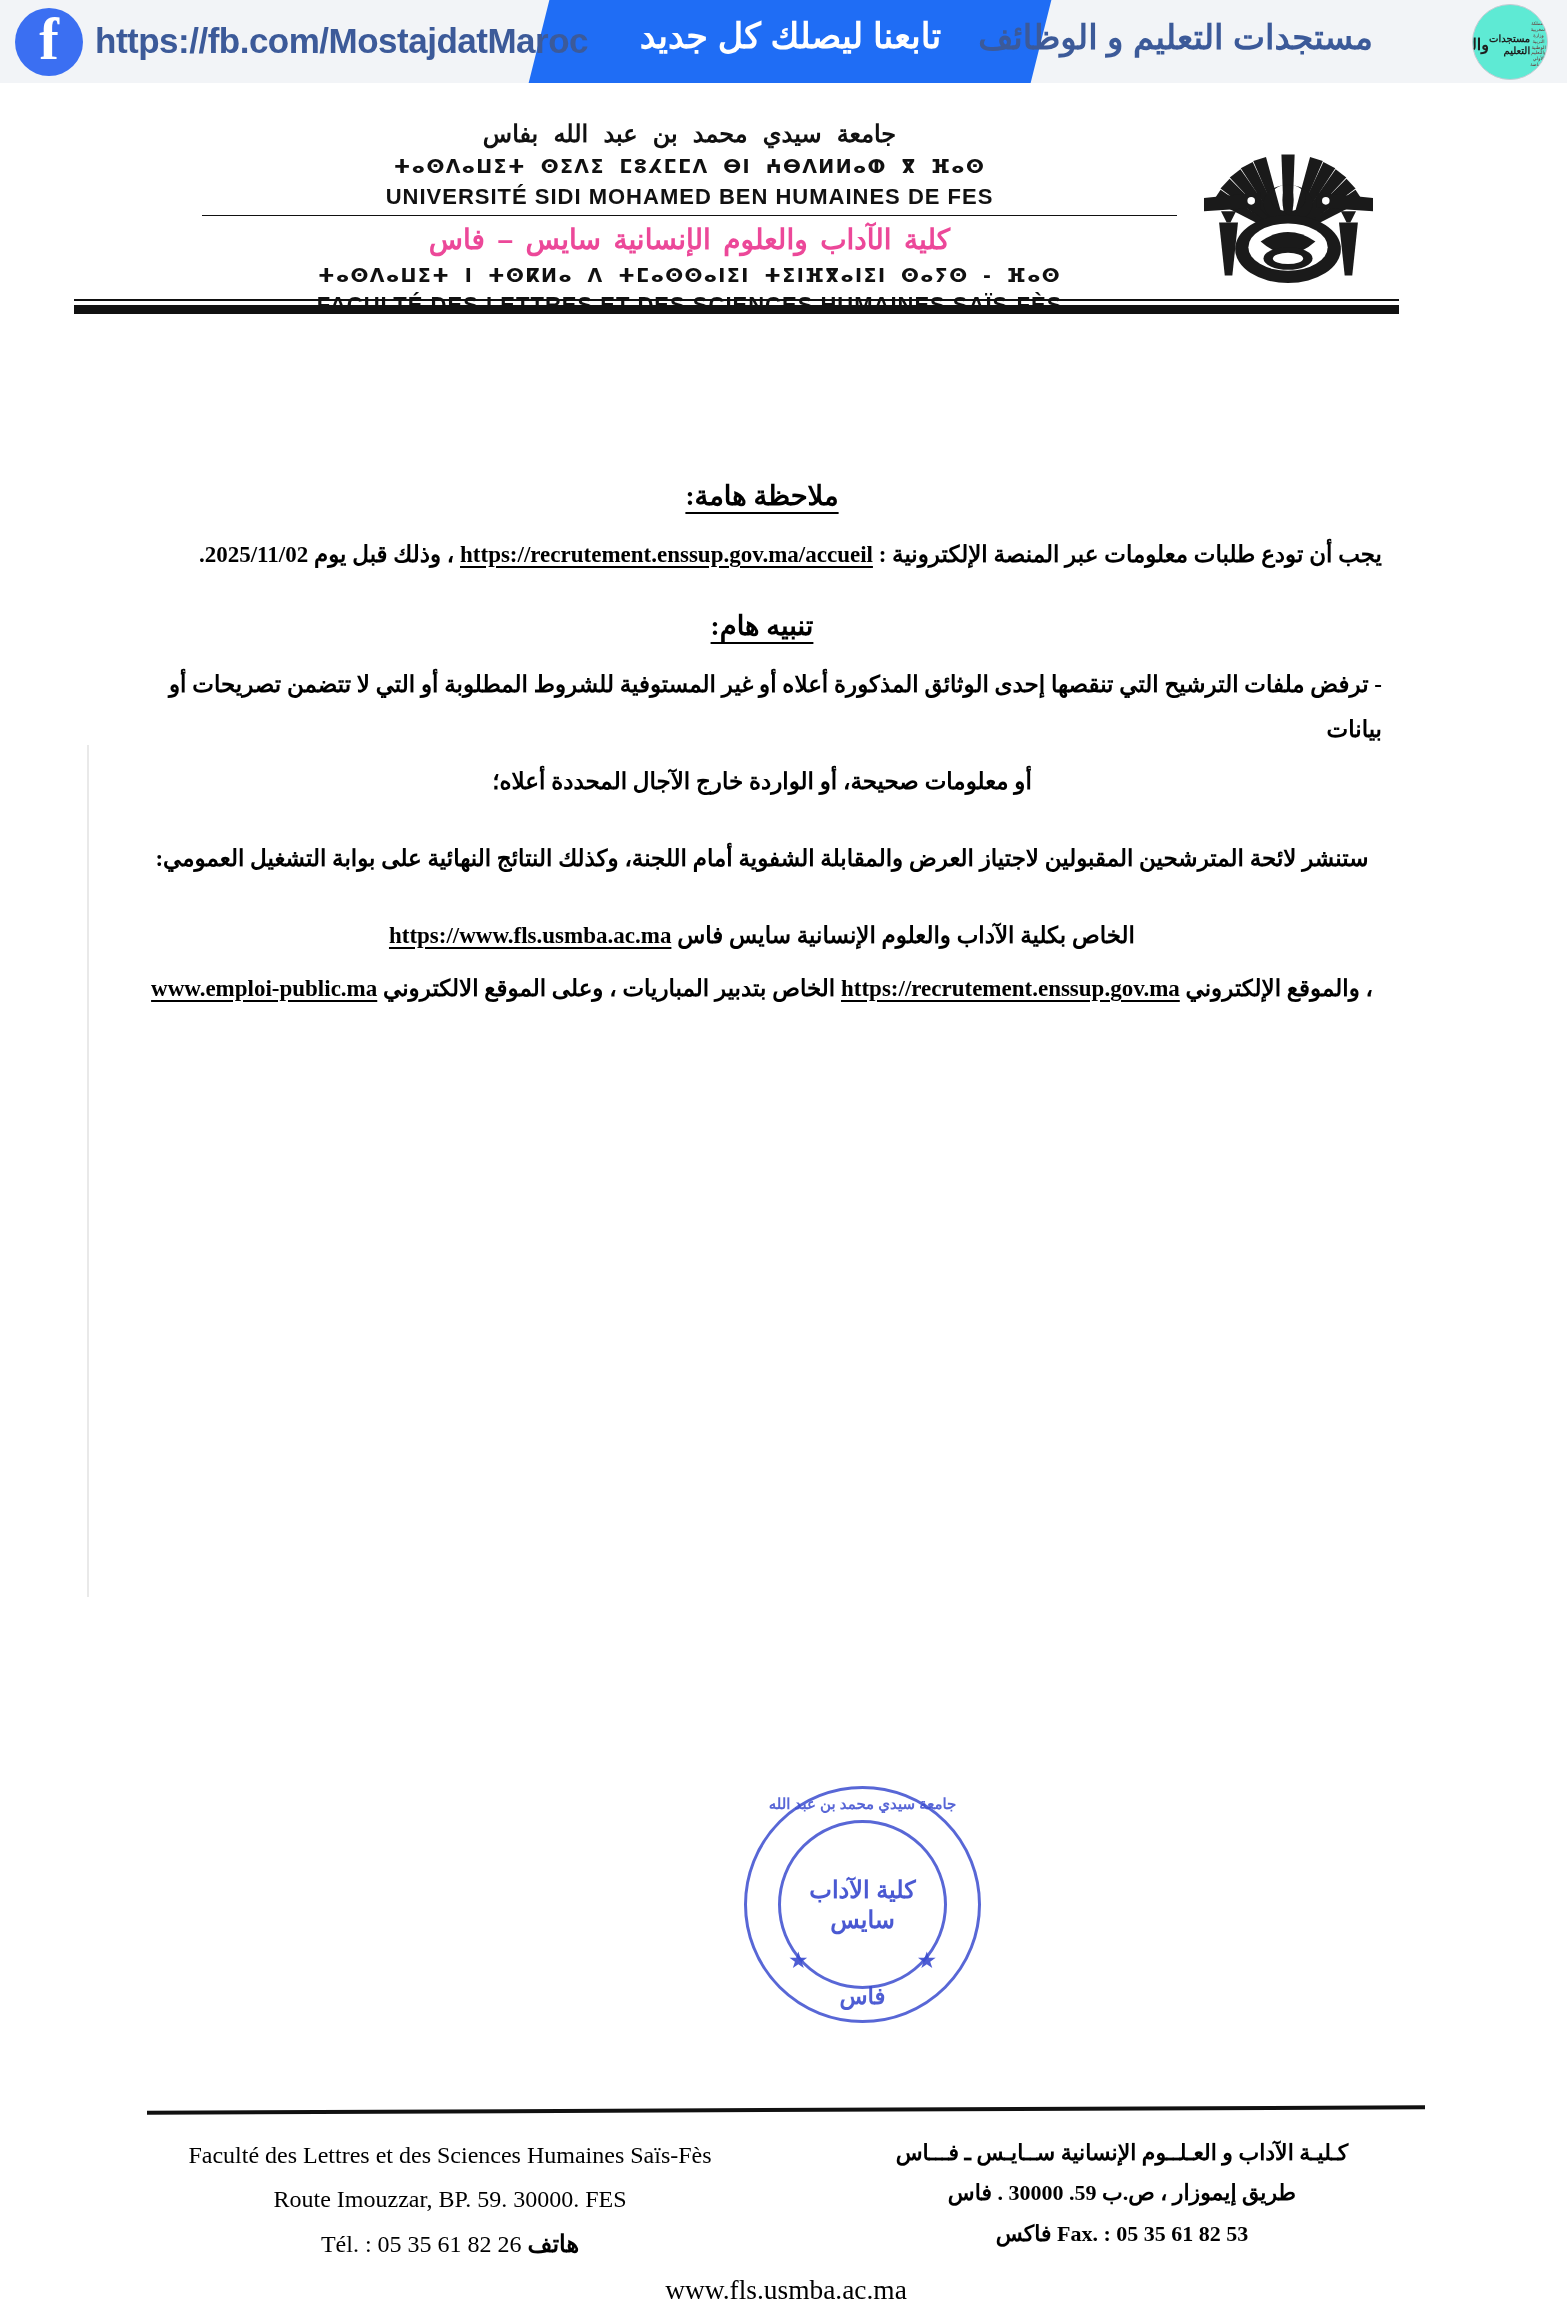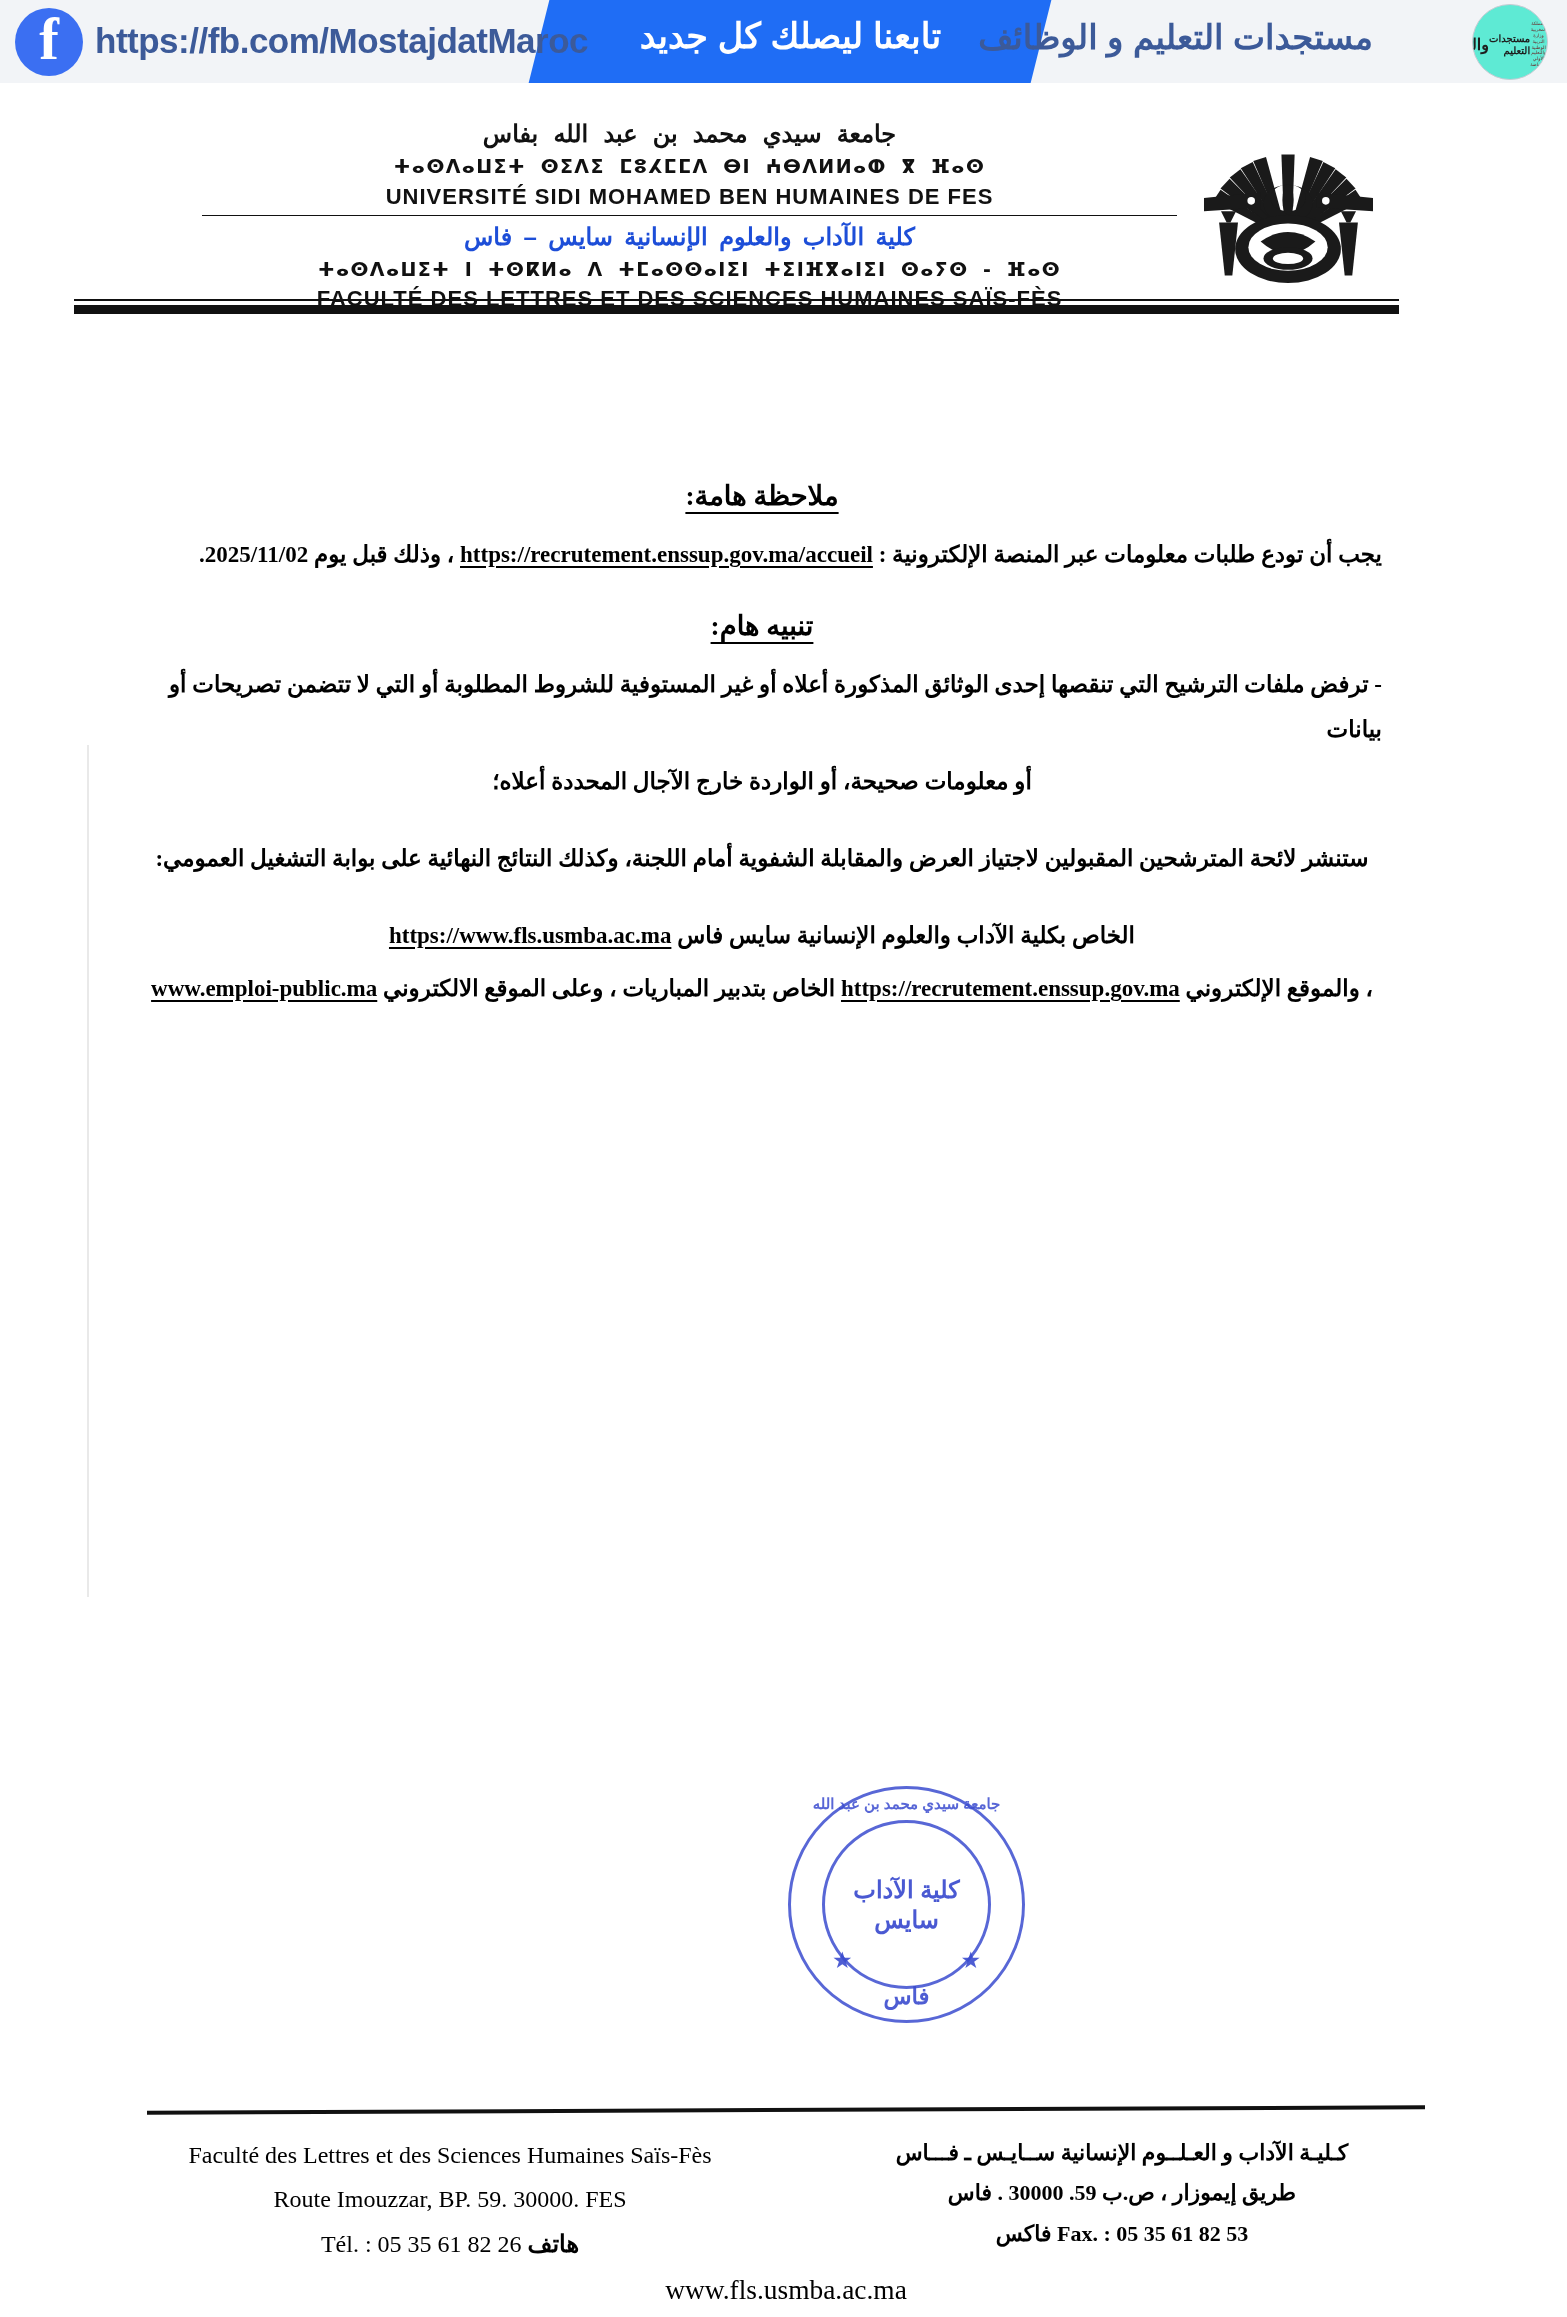--- a/index.html
+++ b/index.html
@@ -211,23 +211,23 @@
     font-size: 22px;
     letter-spacing: 1px;
     color: #111;
     direction: ltr;
     line-height: 1.45;
   }
 
   .lh-ar2 {
     font-family: "Liberation Sans", sans-serif;
     font-weight: 700;
-    font-size: 24px;
+    font-size: 28px;
     letter-spacing: 0.9px;
-    color: #1d4ed8;
+    color: #ec4899;
     direction: rtl;
     line-height: 1.5;
     word-spacing: 4.7px;
   }
 
   .lh-rule-thin {
     width: 975px;
     margin: 2.8px auto 2.8px;
     border-top: 1.9px solid #111;
   }
@@ -305,21 +305,21 @@
     color: #000;
   }
 
   .num { direction: ltr; unicode-bidi: embed; display: inline-block; }
 
   .gap-1 { height: 24.6px; }
 
   
   .stamp {
     position: absolute;
-    left: 788px;
+    left: 744px;
     top: 1703px;
     width: 237px;
     height: 237px;
   }
   .stamp-outer {
     position: absolute;
     inset: 0;
     border: 3.8px solid #3b4ccf;
     border-radius: 50%;
     opacity: 0.85;

